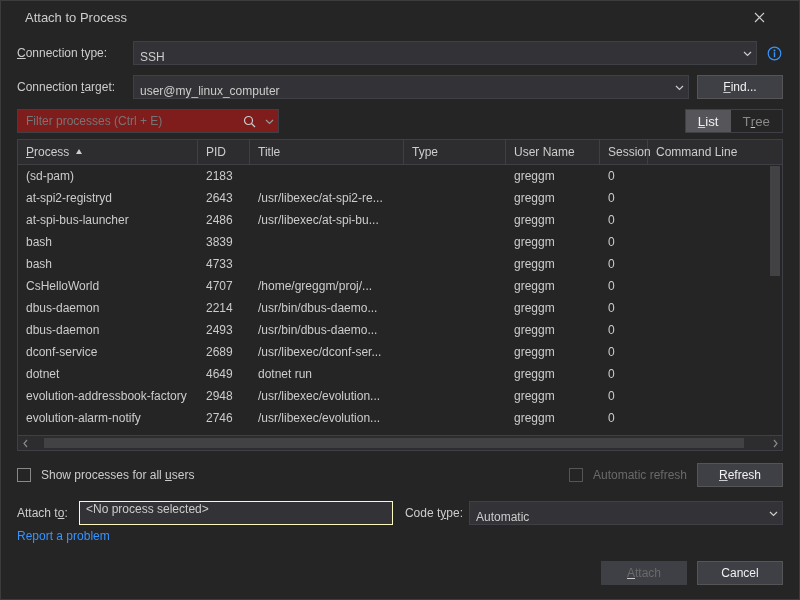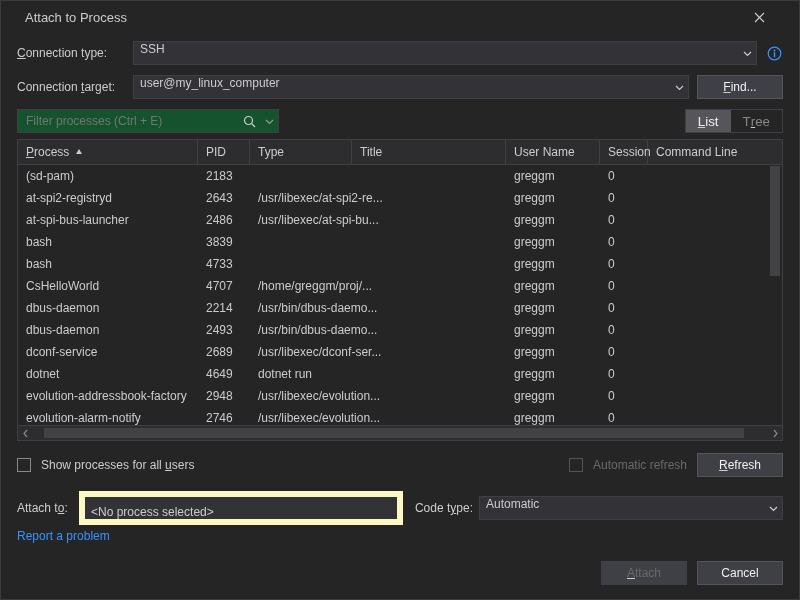--- a/index.html
+++ b/index.html
@@ -4,27 +4,27 @@
 <style>
   html,body{margin:0;padding:0;width:800px;height:600px;background:#1e1e1e;color:#ccc;font-family:"Segoe UI",Arial,sans-serif;font-size:12px;overflow:hidden}
   .dialog{width:800px;height:600px;background:#252526;border:1px solid #3c3c3c;box-sizing:border-box;display:flex;flex-direction:column}
   .titlebar{height:32px;display:flex;align-items:center;padding:0 24px;color:#ccc;font-size:13px}
   .titlebar .title{flex:1}
   .titlebar .close{width:32px;height:32px;display:flex;align-items:center;justify-content:center;color:#ccc;cursor:pointer}
   .body{flex:1;padding:8px 16px 12px 16px;display:flex;flex-direction:column;min-height:0}
   .row{display:flex;align-items:center;margin-bottom:10px;gap:8px}
   .lbl{min-width:108px;color:#ccc}
   .underline{text-decoration:underline;text-decoration-color:#ccc}
-  .combo{flex:1;height:22px;background:#333337;border:1px solid #3f3f46;display:flex;align-items:flex-start;padding:0 6px;color:#ccc;position:relative}
+  .combo{flex:1;height:22px;background:#333337;border:1px solid #3f3f46;display:flex;align-items:flex-end;padding:0 6px;color:#ccc;position:relative}
   .combo .chev{position:absolute;right:4px;top:0;bottom:0;display:flex;align-items:center;color:#ccc}
   .info-icon{width:18px;height:18px;display:flex;align-items:center;justify-content:center}
   .btn{height:22px;min-width:64px;background:#3f3f46;border:1px solid #555;color:#f1f1f1;display:flex;align-items:center;justify-content:center;cursor:pointer;padding:0 10px}
   .btn.disabled{color:#6a6a6a;border-color:#3f3f46;cursor:default}
   .filterrow{display:flex;align-items:center;margin-bottom:6px;gap:10px}
-  .filterbox{width:248px;height:22px;background:#14532d;border:1px solid #3f3f46;display:flex;align-items:center;padding:0 6px;position:relative}
+  .filterbox{width:248px;height:22px;background:#7f1d1d;border:1px solid #3f3f46;display:flex;align-items:center;padding:0 6px;position:relative}
   .filterbox input{background:transparent;border:none;outline:none;color:#ccc;flex:1;font-size:12px}
   .filterbox .mag{position:absolute;right:22px;top:0;bottom:0;display:flex;align-items:center;color:#ccc}
   .filterbox .dd{position:absolute;right:4px;top:0;bottom:0;display:flex;align-items:center;color:#ccc}
   .spacer{flex:1}
   .toggle{display:flex;border:1px solid #3f3f46}
   .toggle .seg{height:22px;padding:0 12px;display:flex;align-items:center;color:#888;cursor:pointer;background:transparent;border:none}
   .toggle .seg.active{background:#55555a;color:#f0f0f0}
   .grid{flex:1;border:1px solid #3f3f46;display:flex;flex-direction:column;min-height:0;background:#252526;position:relative}
   .ghead{display:flex;height:24px;border-bottom:1px solid #3f3f46;background:#2d2d30}
   .gh{display:flex;align-items:center;padding:0 8px;color:#ccc;border-right:1px solid #3f3f46;box-sizing:border-box;font-size:12px}
@@ -44,21 +44,21 @@
   .vthumb{width:10px;background:#424245;height:110px;position:absolute;top:0}
   .hscroll{height:14px;display:flex;align-items:center;background:#2d2d30;border-top:1px solid #3f3f46}
   .hthumb{height:10px;background:#424245;margin-left:12px;width:700px}
   .harrow{width:14px;color:#888;display:flex;align-items:center;justify-content:center}
   .belowgrid{display:flex;align-items:center;margin-top:12px;gap:10px}
   .chkbox{width:14px;height:14px;border:1px solid #888;display:inline-block;box-sizing:border-box}
   .chkbox.disabled{border-color:#555}
   .chklabel{color:#ccc}
   .chklabel.disabled{color:#6a6a6a}
   .attachrow{display:flex;align-items:center;margin-top:14px;gap:2px}
-  .textfield{flex:1;height:22px;background:#333337;border:6px solid #fef9c3;display:flex;align-items:flex-end;padding:0 6px;color:#ccc}
+  .textfield{flex:1;height:22px;background:#333337;border:1px solid #fef9c3;display:flex;align-items:flex-start;padding:0 6px;color:#ccc}
   .link{color:#3794ff;cursor:pointer;margin-top:4px}
   .footer{display:flex;justify-content:flex-end;gap:10px;padding:6px 16px 14px 16px}
   svg{display:block}
 </style>
 </head>
 <body>
 <div class="dialog">
 
   <div class="titlebar">
     <div class="title">Attach to Process</div>
@@ -142,25 +142,25 @@
             <span>rocess</span>
           <span class="sort">
             <svg width="8" height="8" viewBox="0 0 8 8">
                 <path d="M4 1 L7 6 L1 6 Z" fill="#ccc"></path>
               </svg>
           </span>
         </div>
         <div class="gh w-pid" style="text-align:left">
             <span>PID</span>
           </div>
+        <div class="gh w-title">
+            <span>Title</span>
+          </div>
         <div class="gh w-type">
             <span>Type</span>
-          </div>
-        <div class="gh w-title">
-            <span>Title</span>
           </div>
         <div class="gh w-user">
             <span>User Name</span>
           </div>
         <div class="gh w-sess">
             <span>Session</span>
           </div>
         <div class="gh w-cmd">
             <span>Command Line</span>
           </div>

